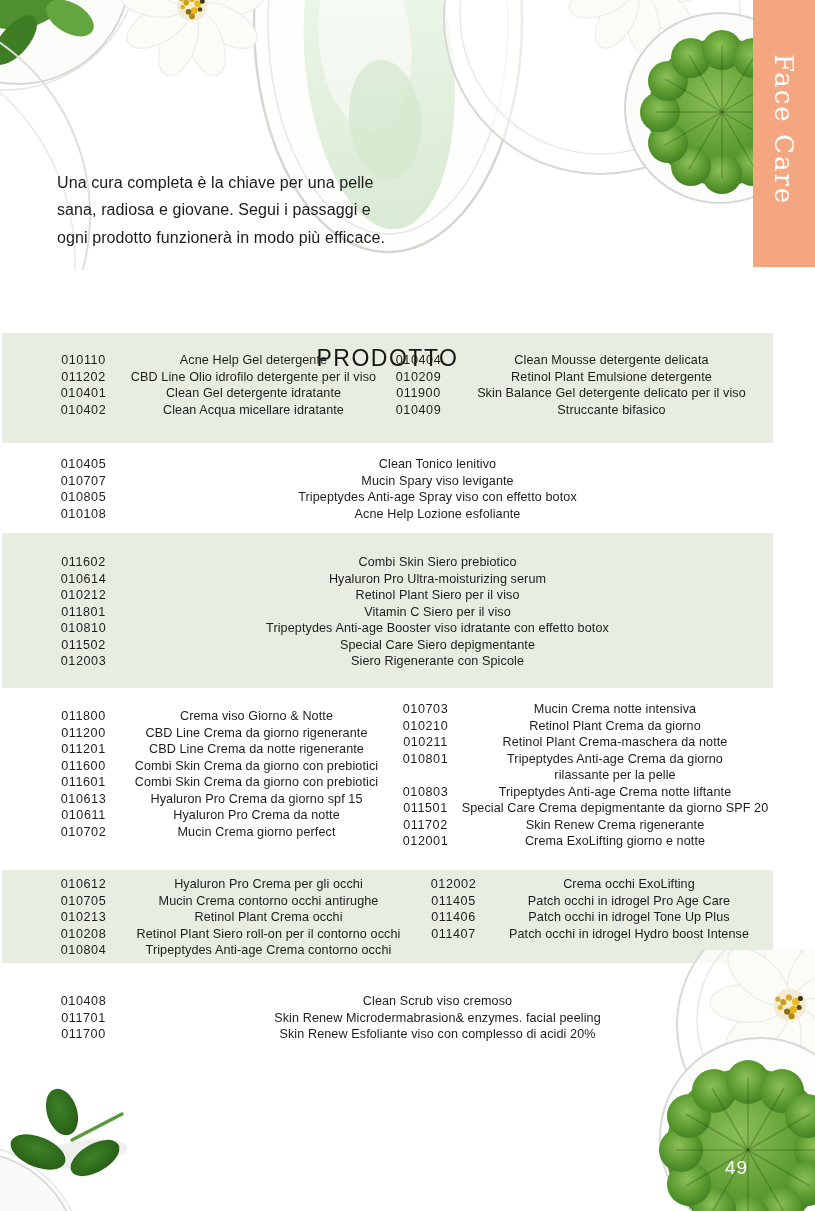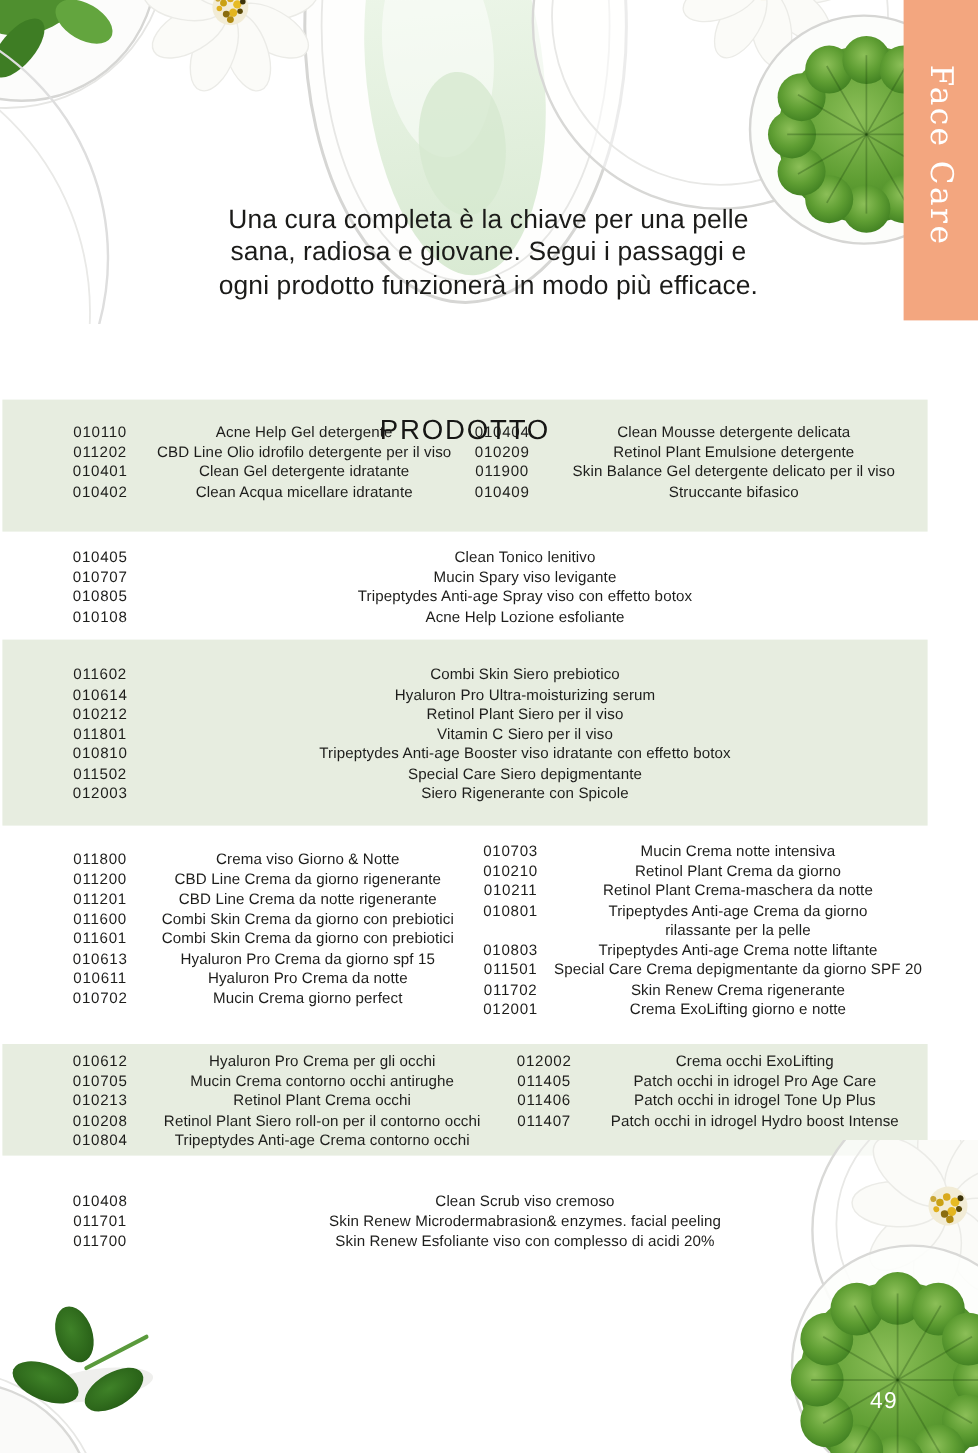--- a/index.html
+++ b/index.html
@@ -19,21 +19,21 @@
   }
   .tab-label{
     writing-mode:vertical-rl;
     font-family:"DejaVu Serif","Liberation Serif",serif;
     color:#ffffff;font-size:26px;letter-spacing:2px;
     padding-top:54px;line-height:62px;
   }
 
   .intro{
     position:absolute;left:57px;top:169px;width:700px;z-index:3;
-    text-align:center;font-size:22px;line-height:27.3px;
+    font-size:16px;line-height:27.3px;
     letter-spacing:.1px;color:#1b1b19;white-space:pre-line;
   }
   .heading{
     position:absolute;left:0;top:298px;width:775px;z-index:3;
     text-align:center;font-size:23px;letter-spacing:1.5px;
     font-weight:500;color:#161614;margin-top:47px;
   }
 
   .section{position:absolute;left:2px;width:771px;z-index:1;text-align:center;}
   .section.green{background:var(--section-bg,#E7EDE0);}

